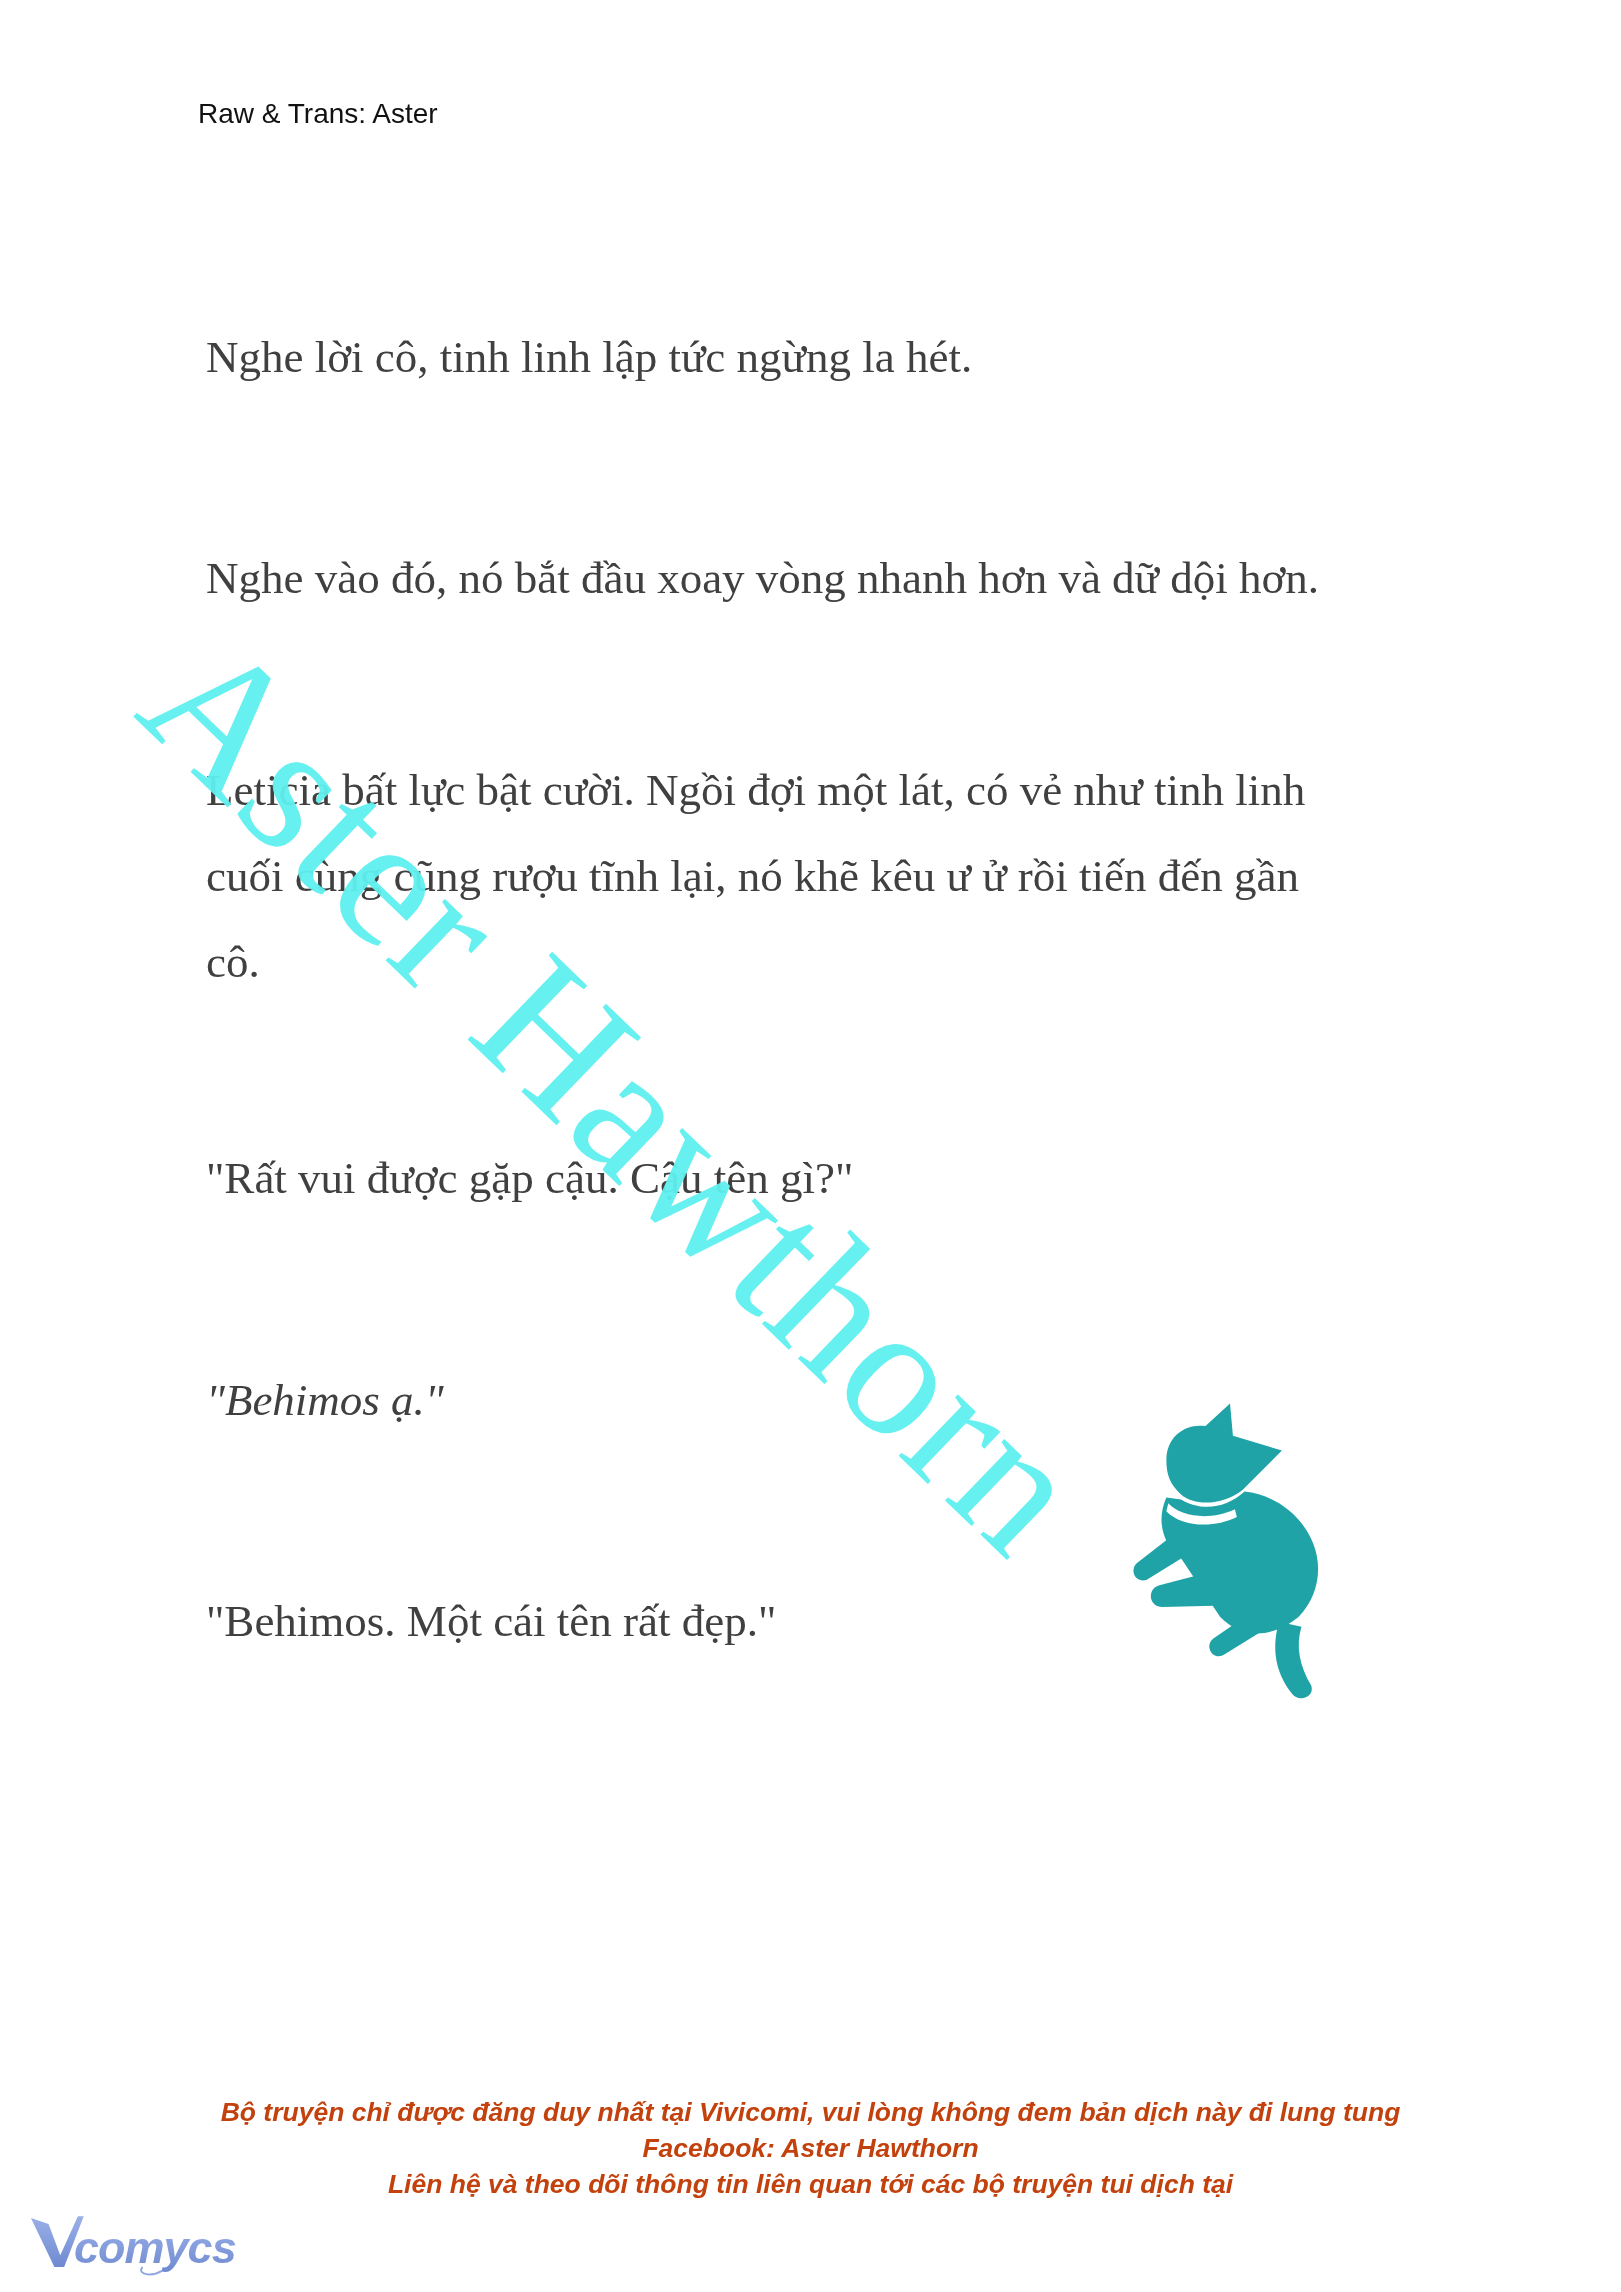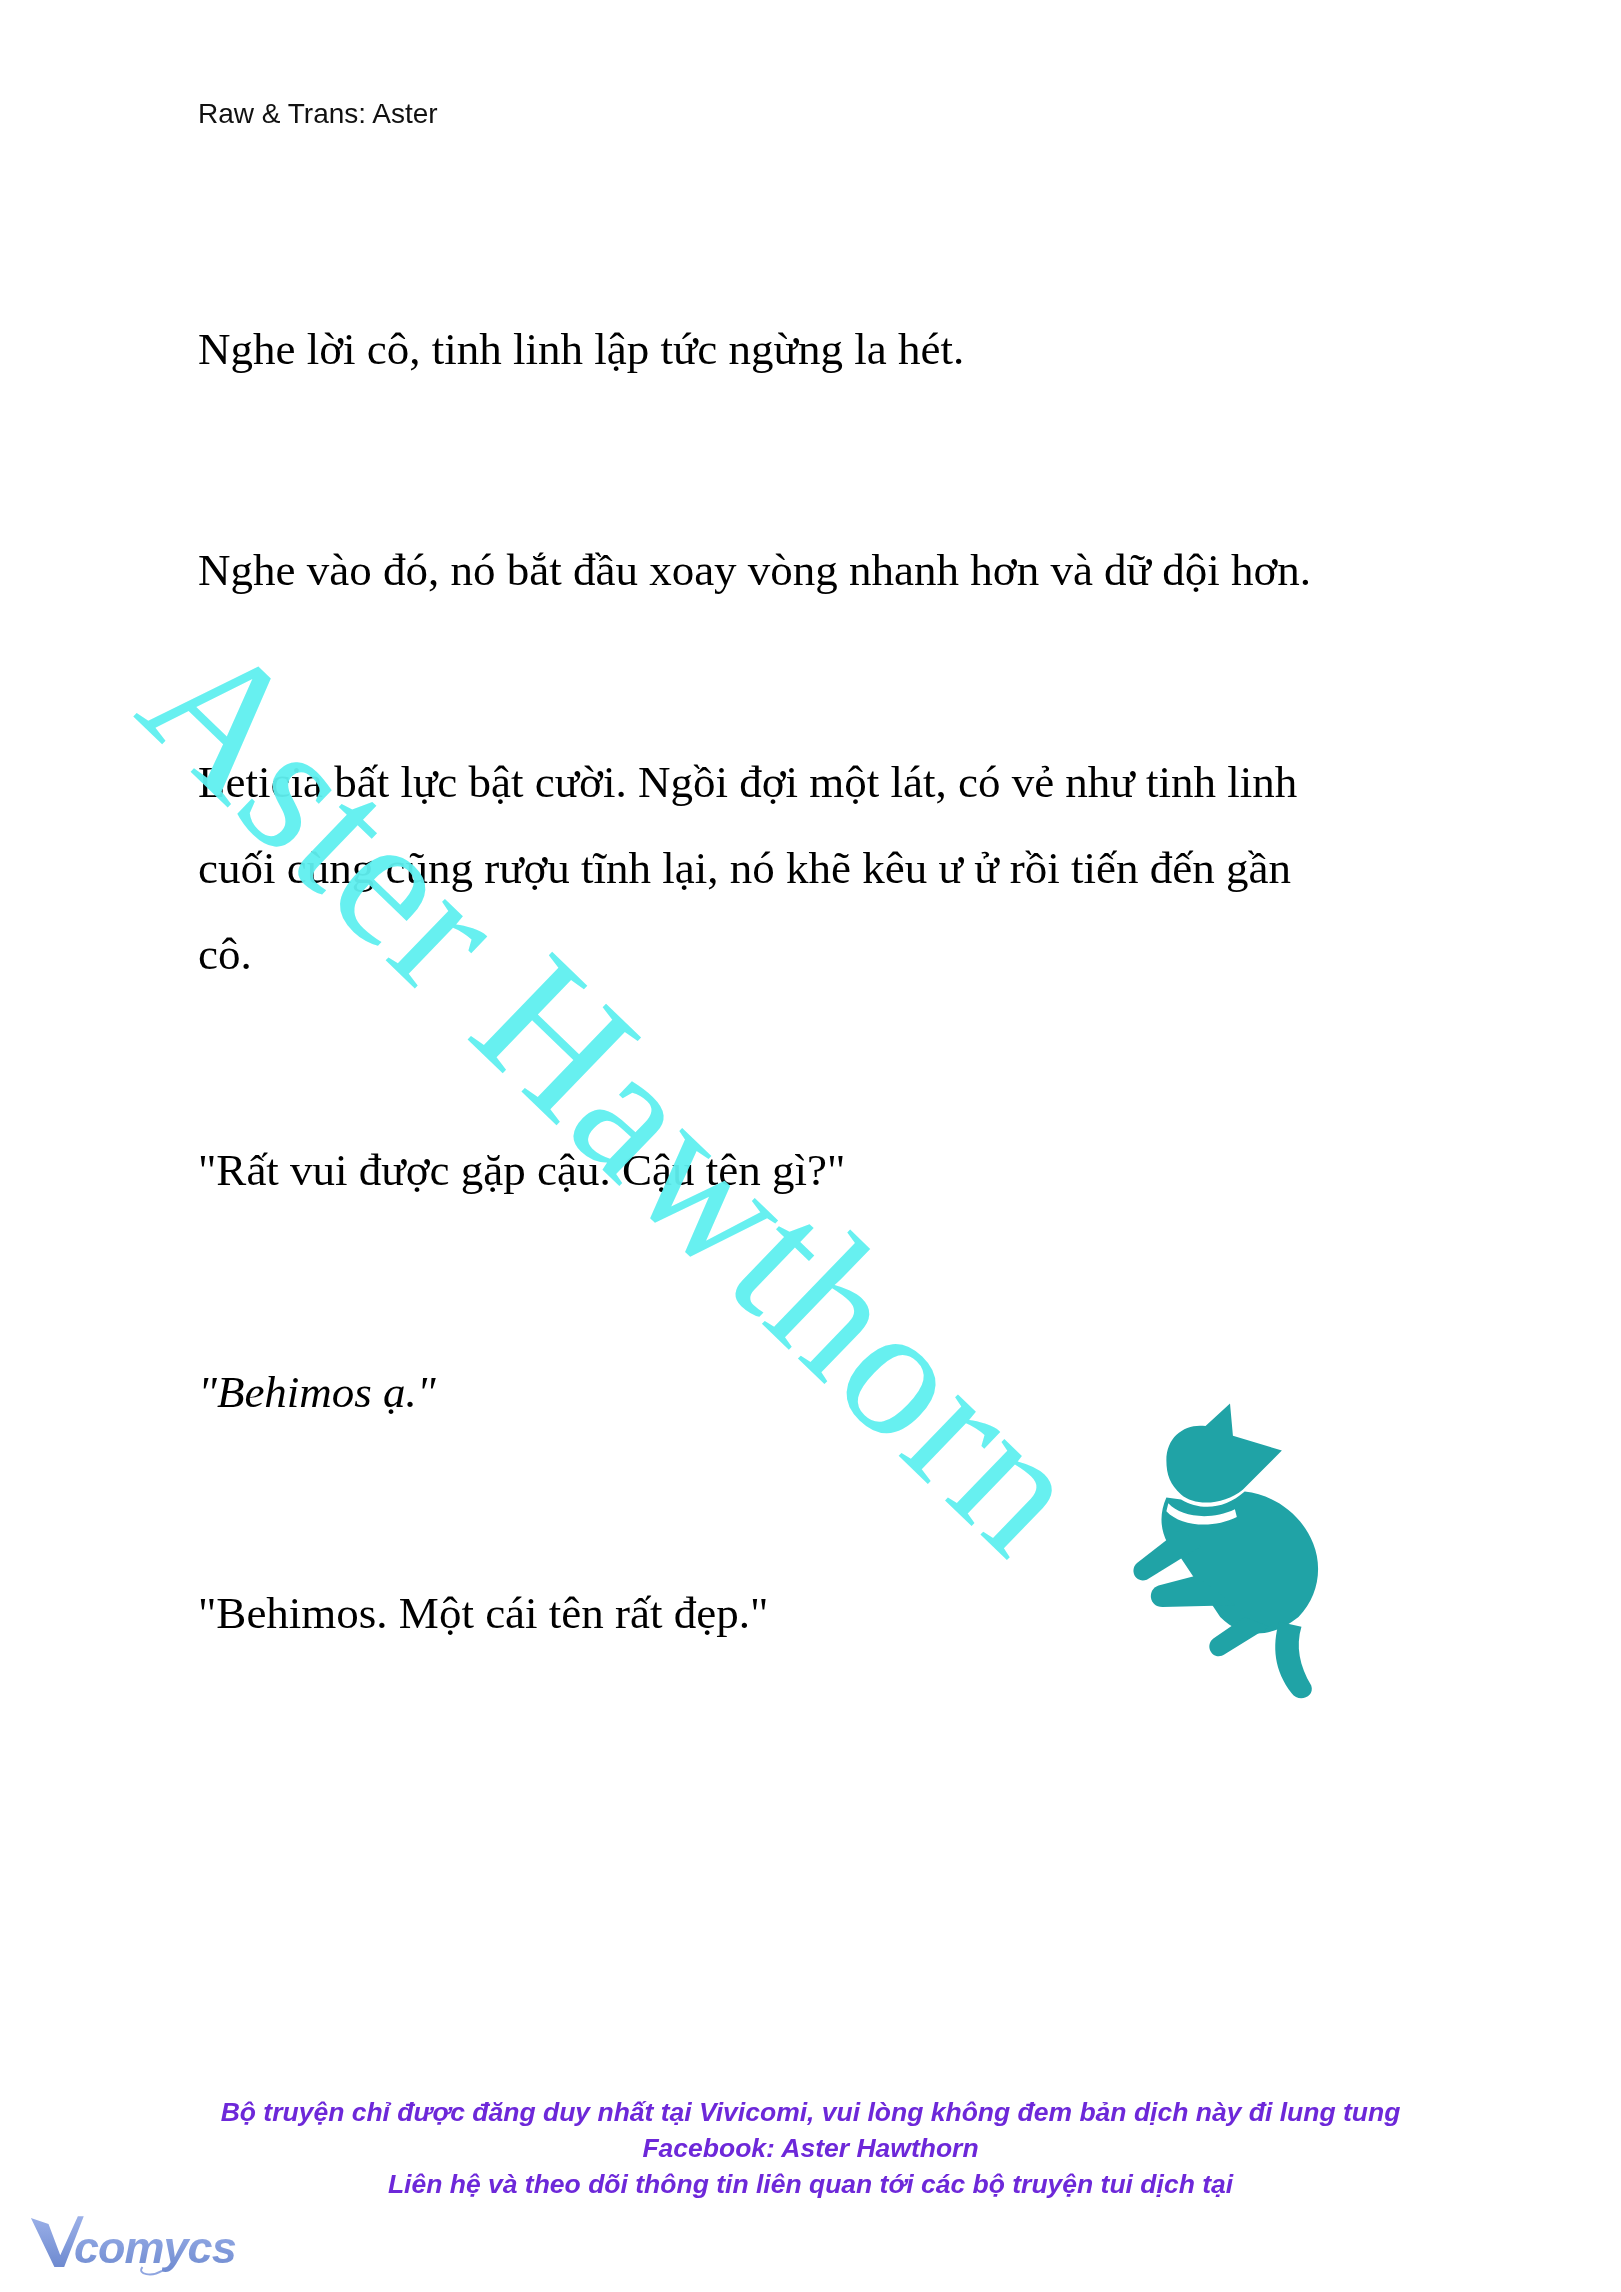--- a/index.html
+++ b/index.html
@@ -4,28 +4,28 @@
 <style>
   html, body { margin: 0; padding: 0; background: #ffffff; }
   body { width: 1621px; height: 2293px; position: relative; overflow: hidden; }
   .page { position: absolute; left: 0; top: 0; width: 1621px; height: 1755px; }
   .header {
     position: absolute; left: 198px; top: 98px;
     font-family: "Liberation Sans", sans-serif; font-size: 28px; color: #111;
   }
   .para {
     position: absolute; left: 198px; width: 1274px;
-    font-family: "Liberation Serif", serif; font-size: 45px; color: #000000;
-    line-height: 86px; margin: 0;
+    font-family: "Liberation Serif", serif; font-size: 45px; color: #404040;
+    line-height: 86px; margin: 8px;
   }
   .para.italic { font-style: italic; }
   .footer {
     position: absolute; left: 0; width: 1621px; top: 2094px; text-align: center;
     font-family: "Liberation Sans", sans-serif; font-weight: bold; font-style: italic;
-    font-size: 26.5px; line-height: 36px; color: #6d28d9;
+    font-size: 26.5px; line-height: 36px; color: #c2410c;
   }
   .footer div { margin: 0; }
   .watermark {
     position: absolute; left: 186px; top: 1000px;
     font-family: "Liberation Serif", serif; font-size: 186px; color: #5ff0f0;
     transform-origin: 0 0; transform: rotate(44deg);
     white-space: nowrap; opacity: 0.95; pointer-events: none; letter-spacing: 2px;
   }
   .cat { position: absolute; left: 1127px; top: 1382px; width: 206px; height: 323px; }
   .logo { position: absolute; left: 27.4px; top: 2210px; width: 225px; height: 69px; }

